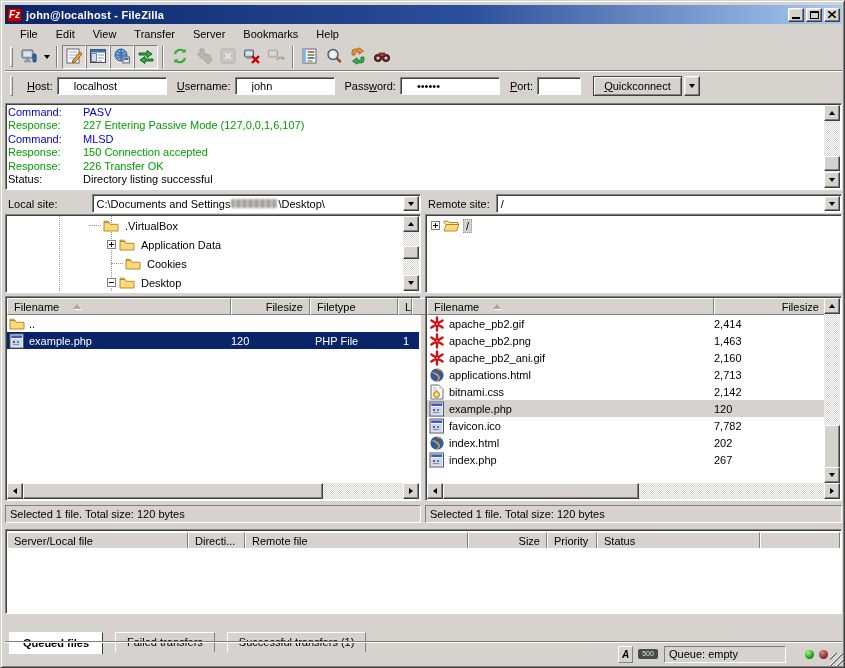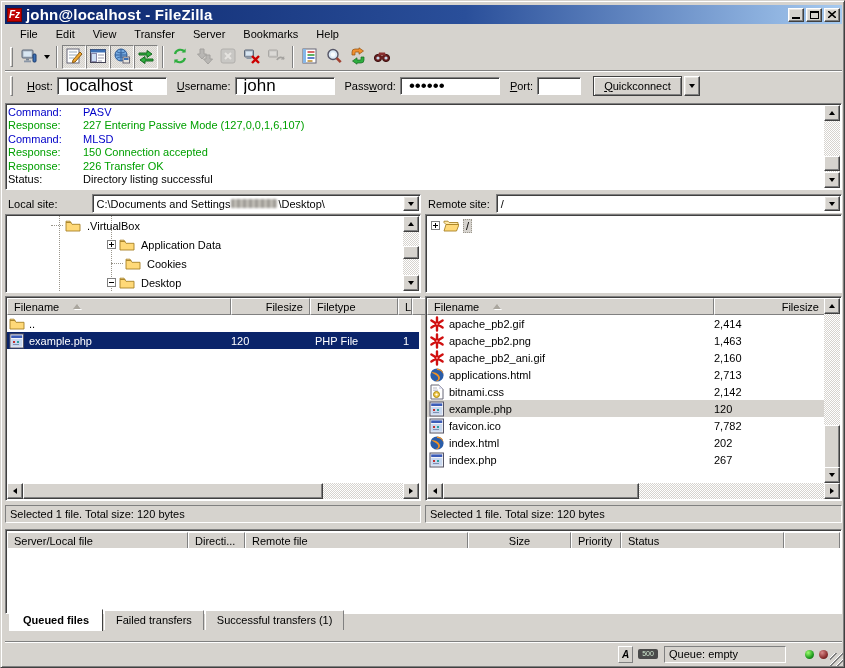--- a/index.html
+++ b/index.html
@@ -20,21 +20,21 @@
   #win { position:relative; width:845px; height:668px; background:#d6d3ce;
          border:1px solid; border-color:#d6d3ce #404040 #404040 #d6d3ce;
          box-shadow: inset 1px 1px 0 #fff, inset -1px -1px 0 #808080; }
 
   
   #titlebar { position:absolute; left:4px; top:4px; width:837px; height:19px;
     background:linear-gradient(90deg,#0a246a 0%,#2a4f9a 55%,#a6caf0 100%);
     display:flex; align-items:center; padding:0 2px; color:#fff; }
   #fz-logo { width:15px; height:14px; background:#c00000; border:1px solid #7a0000; color:#fff;
     font-weight:bold; font-size:10px; line-height:12px; text-align:center; margin-right:4px; font-style:italic; }
-  #title-text { font-weight:bold; font-size:15px; letter-spacing:.2px; }
+  #title-text { font-weight:bold; font-size:11px; letter-spacing:.2px; }
   .winbtn { width:16px; height:14px; margin-left:2px; display:flex; align-items:center; justify-content:center; }
   .winbtns { margin-left:auto; display:flex; }
   .g-min { width:8px; height:2px; background:#000; margin-top:7px; }
   .g-max { width:9px; height:8px; border:1px solid #000; border-top:2px solid #000; }
   .g-x line { stroke:#000; stroke-width:1.6; }
 
   
   #menubar { position:absolute; left:4px; top:24px; width:837px; height:17px; display:flex; align-items:center; padding-left:6px; }
   .menu-item { padding:2px 9px; }
 
@@ -49,21 +49,21 @@
   .tb-btn.disabled svg { opacity:.38; filter:grayscale(100%); }
   .tb-btn svg { width:18px; height:18px; }
   .tb-drop { width:11px; height:22px; display:flex; align-items:center; justify-content:center; }
   .tb-sep { width:2px; height:22px; border-left:1px solid #808080; border-right:1px solid #fff; margin:0 4px; }
   .tri-down { width:0; height:0; border-left:3px solid transparent; border-right:3px solid transparent; border-top:4px solid #000; }
 
   
   #qcrow { position:absolute; left:4px; top:70px; width:837px; height:29px; display:flex; align-items:center; padding-left:4px;
     border-top:1px solid #fff; box-shadow:0 -1px 0 #808080; }
   .qc-label { margin:0 4px 0 10px; }
-  .qc-input { height:18px; font-family:inherit; font-size:17px; padding:1px 8px; outline:none; }
+  .qc-input { height:18px; font-family:inherit; font-size:11px; padding:1px 16px; outline:none; }
   #qc-btn { height:20px; padding:2px 10px 3px; margin-left:12px; border:1px solid #404040; background:#d6d3ce;
     box-shadow: inset 1px 1px 0 #fff, inset -1px -1px 0 #808080; font-size:11px; }
   #qc-btn-drop { width:16px; height:20px; margin-left:2px; display:flex; align-items:center; justify-content:center; }
 
   
   #log { position:absolute; left:4px; top:102px; width:837px; height:87px; overflow:hidden; }
   #log-lines { position:absolute; left:2px; top:2px; right:20px; }
   .log-line { display:flex; height:13.4px; line-height:13.4px; white-space:pre; }
   .log-label { width:75px; flex:none; }
   .lg-command { color:#0000c8; } .lg-response { color:#00a000; } .lg-status { color:#000; }
@@ -121,21 +121,21 @@
   .vscroll { position:absolute; top:1px; right:1px; width:16px; }
 
   
   .pane-status { position:absolute; top:504px; height:18px; display:flex; align-items:center; padding:0 4px; }
   #status-local { left:4px; width:416px; } #status-remote { left:424px; width:417px; }
 
   
   #queue { position:absolute; left:4px; top:528px; width:837px; height:85px; }
   #queue-head { position:absolute; left:1px; right:1px; top:2px; height:17px; display:flex; background:#d6d3ce; }
   #queue-body { position:absolute; left:1px; right:1px; top:18px; bottom:1px; background:#fff; }
-  #tabs { position:absolute; left:8px; top:607px; height:22px; display:flex; align-items:flex-end; }
+  #tabs { position:absolute; left:8px; top:630px; height:22px; display:flex; align-items:center;gap:11px; }
   .tab { padding:3px 11px 4px; margin-right:1px; background:#d6d3ce; border:1px solid; border-color:#fff #808080 #808080 #fff; border-bottom:none; }
   .tab.active { background:#fff; font-weight:bold; padding:4px 13px 5px; position:relative; top:1px; border-color:#fff #404040 #404040 #fff; }
 
   
   #bottombar { position:absolute; left:4px; top:641px; width:837px; height:23px; border-top:1px solid #fff; box-shadow:0 -1px 0 #808080;
     display:flex; align-items:center; justify-content:flex-end; padding:0 14px 0 4px; }
   #dtype-btn { width:15px; height:17px; display:flex; align-items:center; justify-content:center; font-size:10px; font-weight:bold; font-style:italic; margin-right:5px; }
   #speed-badge { width:20px; height:10px; background:#4a4a4a; border-radius:2px; color:#cfe8cf; font-size:7px; line-height:10px; text-align:center; margin-right:6px; letter-spacing:0; }
   #queue-status { width:122px; height:17px; display:flex; align-items:center; padding:0 4px; background:#d6d3ce; margin-right:14px; }
   .led { width:9px; height:9px; border-radius:50%; margin-left:5px; }
@@ -344,21 +344,21 @@
     <div class="combo sunken-field">
       <span>/</span>
       <div class="combo-drop raised"><div class="tri-down"></div></div>
     </div>
   </div>
 
   <div class="tree sunken-panel" id="tree-local">
     <div class="tree-inner" id="tree-local-inner">
       <div class="dotline" style="left:52px;"></div>
       <div class="dotline" style="left:104px;"></div>
-    <div class="tree-row" style="padding-left: 44px;">
+    <div class="tree-row" style="padding-left: 82px;">
           <div class="tree-dash"></div>
           <span class="ficon">
             <svg viewBox="0 0 16 16">
               <path d="M1 4.5h4.6l1.4 1.8H15V13H1z" fill="#ffd978" stroke="#a88226" stroke-width="0.9"></path>
               <path d="M1 4.5V3.2h4l1.2 1.3z" fill="#ffe9a8" stroke="#a88226" stroke-width="0.9"></path>
             </svg>
           </span>
           <span class="tree-label">.VirtualBox</span>
         </div>
         <div class="tree-row" style="padding-left: 100px;">
@@ -692,21 +692,21 @@
     <div id="queue-head">
         <div class="hcell" style="width: 181px;">
           <span>Server/Local file</span>
         </div>
         <div class="hcell" style="width: 57px;">
           <span>Directi...</span>
         </div>
         <div class="hcell" style="width: 223px;">
           <span>Remote file</span>
         </div>
-        <div class="hcell right" style="width: 103px; justify-content: center;">
+        <div class="hcell right" style="width: 79px;">
           <span>Size</span>
         </div>
         <div class="hcell" style="width: 50px;">
           <span>Priority</span>
         </div>
         <div class="hcell" style="width: 163px;">
           <span>Status</span>
         </div>
         <div class="hcell fill"></div>
       </div>

